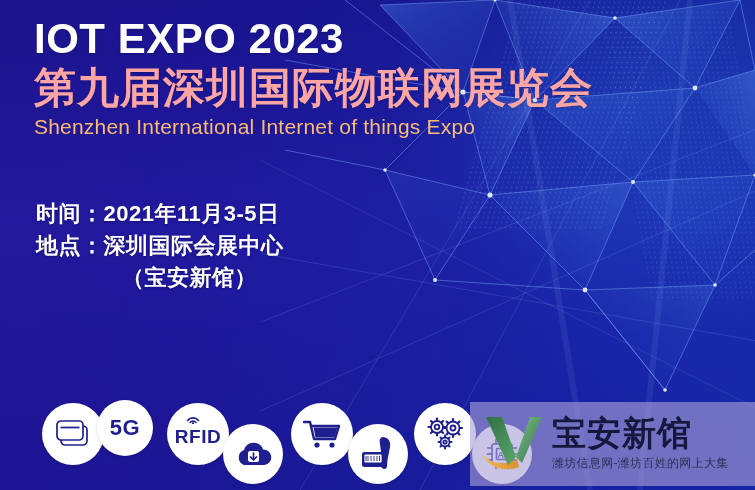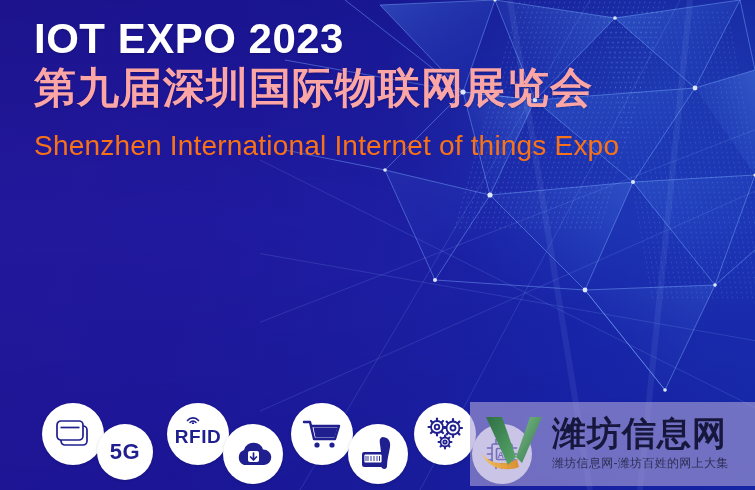--- a/index.html
+++ b/index.html
@@ -85,26 +85,26 @@
     font-size: 42px;
     font-weight: bold;
     color: #fca5a5;
     letter-spacing: 1px;
     line-height: 1.12;
     margin-top: 4px;
     white-space: nowrap;
     text-shadow: 0 1px 2px rgba(0,0,40,0.25);
   }
   .t-en-sub {
-    font-size: 28px;
+    font-size: 21px;
     font-weight: normal;
-    color: #f97316;
+    color: #fdba74;
     letter-spacing: .2px;
     line-height: 1.1;
-    margin-top: 20px;
+    margin-top: 4px;
     white-space: nowrap;
   }
 
   .infowrap {
     position: absolute;
     left: 36px;
     top: 198px;
     z-index: 6;
     color: #ffffff;
     font-weight: bold;
@@ -270,32 +270,37 @@
 
   <div class="dotgrid"></div>
   <div class="dotgrid2"></div>
 
   <div class="textwrap">
     <div class="t-en-main">IOT EXPO 2023</div>
     <div class="t-cn-main">第九届深圳国际物联网展览会</div>
     <div class="t-en-sub">Shenzhen International Internet of things Expo</div>
   </div>
 
+  <div class="infowrap">
+    <span class="info-line">时间：2021年11月3-5日</span>
+    <span class="info-line">地点：深圳国际会展中心</span>
+    <span class="info-line indent">（宝安新馆）</span>
+  </div>
 
   <div class="iconrow">
 
     <div class="ic" style="left:42px; top:403px; width:62px; height:62px;">
       <svg width="38" height="32" viewBox="0 0 38 32" fill="none" stroke="#1f1f8f" stroke-width="1.7">
         <rect x="7" y="8" width="26" height="19" rx="4"></rect>
         <rect x="3" y="3" width="26" height="19" rx="4" fill="#ffffff"></rect>
         <line x1="6.5" y1="9.5" x2="25.5" y2="9.5"></line>
       </svg>
     </div>
 
-    <div class="ic" style="left:97px; top:424px; width:56px; height:56px;">
+    <div class="ic" style="left:97px; top:400px; width:56px; height:56px;">
       <span class="ic-text g5">5G</span>
     </div>
 
     <div class="ic" style="left:167px; top:403px; width:62px; height:62px;">
       <div style="position:relative; display:flex; align-items:center; justify-content:flex-end;">
         <svg width="16" height="12" viewBox="0 0 16 12" style="position:absolute; top:-11px; left:10px;" fill="none" stroke="#1f1f8f" stroke-width="1.6" stroke-linecap="round">
           <path d="M2.5,8.5 A7,7 0 0 1 13.5,8.5"></path>
           <path d="M5,10.5 A4,4 0 0 1 11,10.5"></path>
           <circle cx="8" cy="11.4" r="1.1" fill="#1f1f8f" stroke="none"></circle>
         </svg>
@@ -426,18 +431,18 @@
             <stop offset="55%" stop-color="#e8a33a"></stop>
             <stop offset="100%" stop-color="#d98c2a"></stop>
           </linearGradient>
         </defs>
         <path d="M47,62 C32,68 14,62 10,48 C16,58 32,62 45,54 Z" fill="url(#gor)" opacity="0.95"></path>
         <path d="M14,12 L30,12 L44,52 L36,60 Z" fill="url(#gv1)"></path>
         <path d="M44,52 L58,12 L70,12 L50,58 Z" fill="url(#gv2)"></path>
       </svg>
     </div>
     <div class="wm-texts">
-      <div class="wm-title">潍坊信息网</div>
+      <div class="wm-title">宝安新馆</div>
       <div class="wm-sub">潍坊信息网-潍坊百姓的网上大集</div>
     </div>
   </div>
 
 </div>
 
 </body></html>

